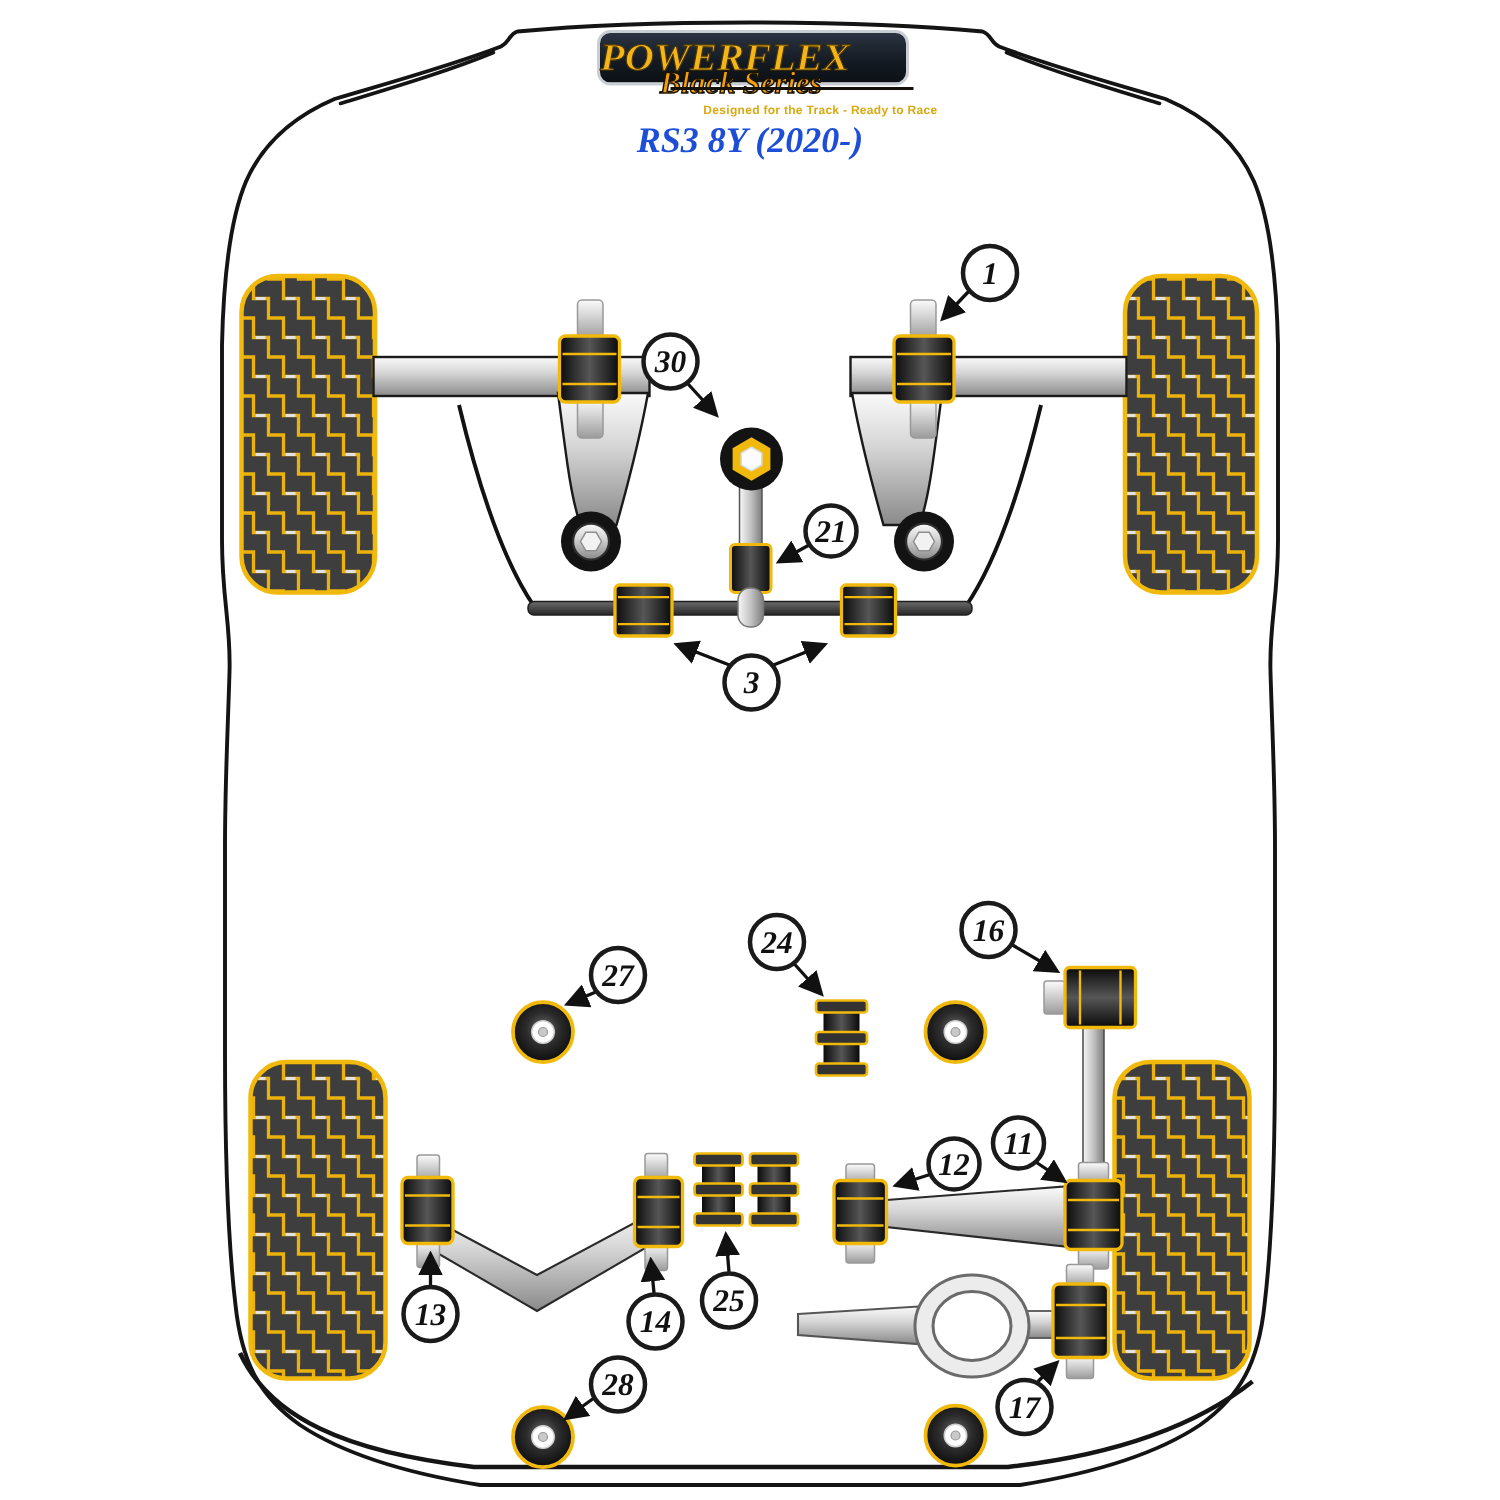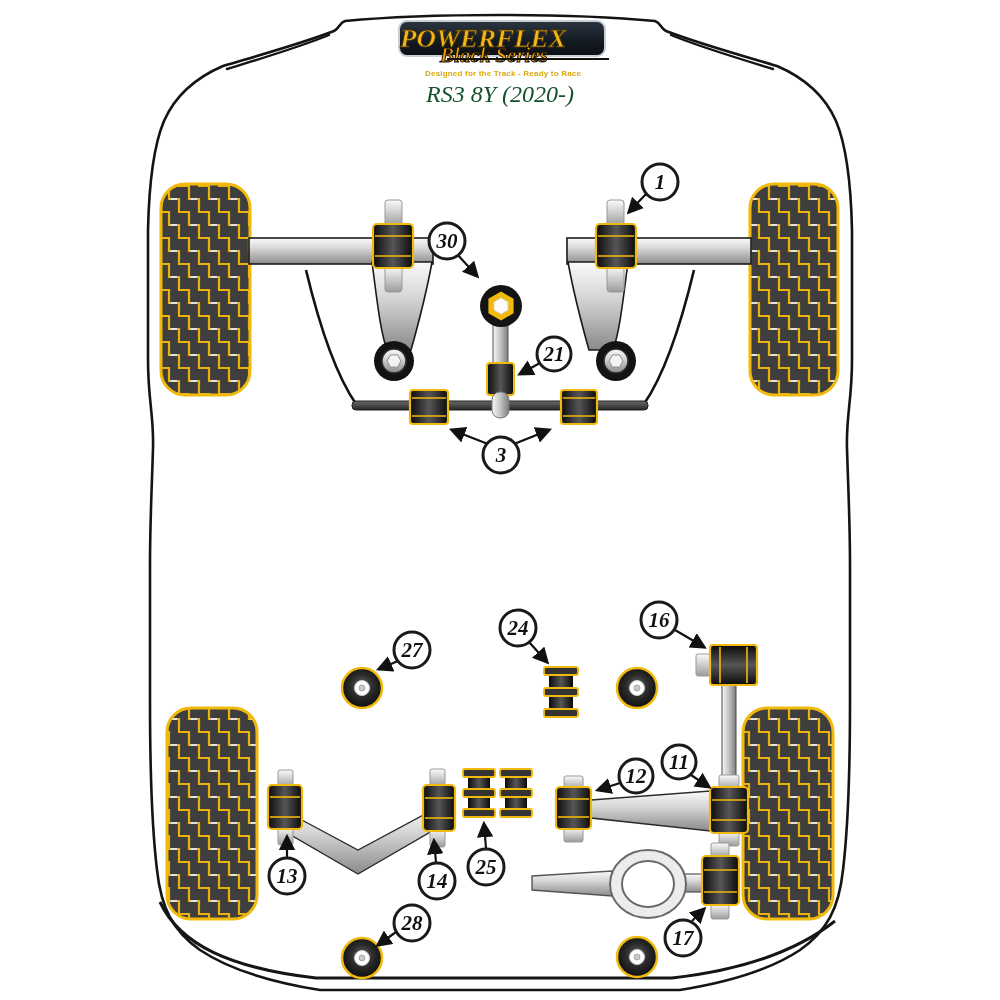--- a/index.html
+++ b/index.html
@@ -12,25 +12,25 @@
             background:linear-gradient(#2a3340,#141a22 60%,#0c1016);
             border:2px solid #c9ced4;border-radius:9px;
             display:flex;align-items:center;}
   .logo-text{font-family:"Liberation Serif",serif;font-weight:bold;font-style:italic;
              font-size:27px;color:#f3b517;letter-spacing:0px;line-height:1;
              -webkit-text-stroke:0.8px #4a3605;transform:scaleY(.95);white-space:nowrap;}
   .series-text{position:absolute;left:440px;top:45px;width:170px;
                font-family:"Liberation Serif",serif;font-weight:bold;font-style:italic;
                font-size:21px;color:#f59e0b;-webkit-text-stroke:1px #1a1405;line-height:1;}
   .series-strike{position:absolute;left:447px;top:58px;width:162px;height:2px;background:#15100a;}
-  .tagline-text{position:absolute;left:425px;top:69px;width:200px;text-align:left;
+  .tagline-text{position:absolute;left:425px;top:69px;width:200px;text-align:right;
                 font-size:8px;font-weight:bold;color:#d9a90e;letter-spacing:.2px;}
   .model-text{position:absolute;left:390px;top:81px;width:220px;text-align:center;
-              font-family:"Liberation Serif",serif;font-weight:normal;font-style:italic;
-              font-size:24px;color:#14532d;white-space:nowrap;}
+              font-family:"Liberation Serif",serif;font-weight:bold;font-style:italic;
+              font-size:24px;color:#1d4ed8;white-space:nowrap;}
   
   .cnum{font-family:"Liberation Serif",serif;font-weight:bold;font-style:italic;
         font-size:21px;fill:#111;text-anchor:middle;}
 </style>
 </head>
 <body>
 
 <div id="stage">
 
 <svg id="diagram" viewBox="0 0 1000 1000">

